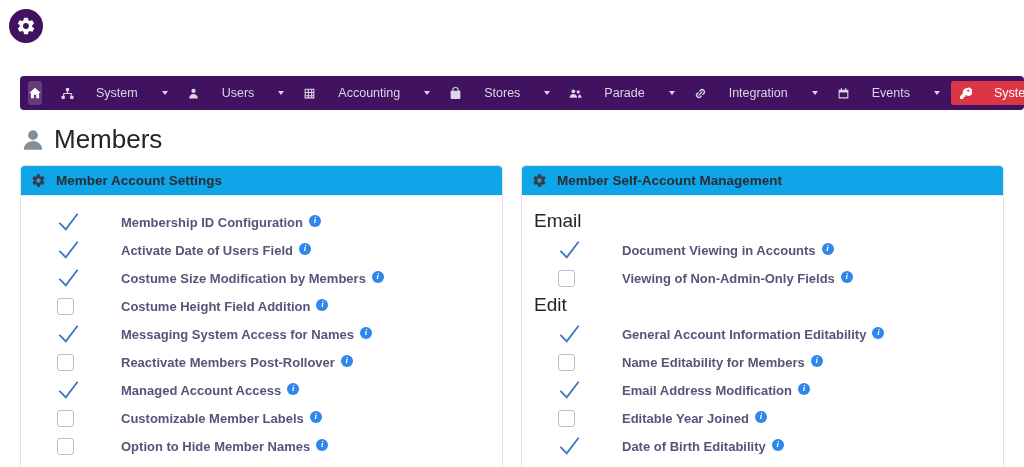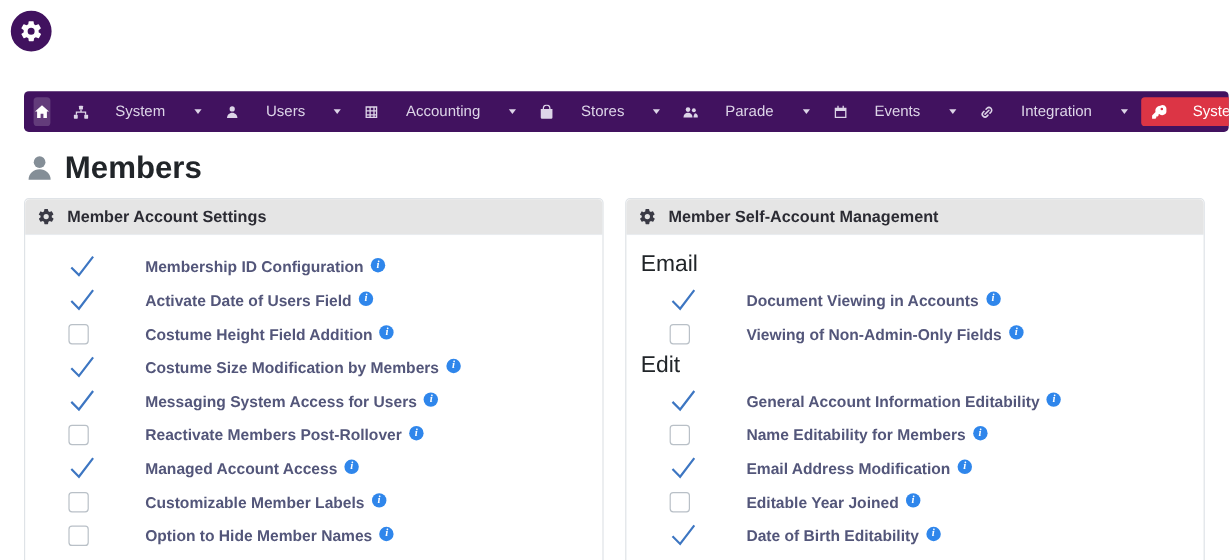--- a/index.html
+++ b/index.html
@@ -29,28 +29,28 @@
   .nav-home svg{width:14px;height:14px}
   .nav-item{display:flex;align-items:center;gap:22px;color:#ddd5e8;font-size:12.5px;
     padding:5px 8px;border-radius:3px;cursor:pointer;white-space:nowrap}
   .nav-item svg{width:13px;height:13px}
   .nav-item.danger{background:var(--red);color:#fff}
   .caret{width:0;height:0;border-left:3.5px solid transparent;border-right:3.5px solid transparent;
     border-top:4px solid currentColor;margin-left:2px}
 
   
   .page{margin:14px 20px 0 20px}
-  .page-title{display:flex;align-items:center;gap:8px;font-size:26px;font-weight:700;color:#212529}
+  .page-title{display:flex;align-items:center;gap:8px;font-size:26px;font-weight:400;color:#212529}
   .page-title .icon{color:#848e97}
   .page-title svg{width:26px;height:26px}
 
   .panels{display:flex;gap:18px;margin-top:10px;align-items:flex-start}
   .card{flex:1;border:1px solid #dfe3e7;border-radius:4px;background:#fff}
   .panels .card:nth-child(2){min-height:326px}
-  .card-header{display:flex;align-items:center;gap:10px;padding:7px 10px;background:#e5e5e5;
+  .card-header{display:flex;align-items:center;gap:10px;padding:7px 10px;background:#0ea5e9;
     border-bottom:1px solid #e9ecef;border-radius:4px 4px 0 0}
   .card-header .icon{color:#3a3a45}
   .card-header svg{width:15px;height:15px}
   .card-title{font-size:13.5px;font-weight:700;color:#2b2b33}
   .card-body{padding:12px 8px 10px 8px}
   .section-heading{font-size:19px;color:#212529;font-weight:400;padding:2px 0 4px 4px}
   .setting-row{display:grid;grid-template-columns:64px 1fr;align-items:center;height:28px;padding-left:28px}
   .checkbox{width:17px;height:17px;border:1px solid #b9c0c7;border-radius:3px;background:#fff;cursor:pointer}
   .checkmark{width:23px;height:20px;color:var(--check);cursor:pointer}
   .checkmark svg{width:23px;height:20px;display:block}
@@ -129,36 +129,36 @@
             <path d="M1 20c0-3.9 3.1-7 7-7s7 3.1 7 7z"></path>
             <circle cx="17" cy="9" r="3"></circle>
             <path d="M16.5 20c0-2.4.9-4.6 2.4-6.2A5.6 5.6 0 0 1 23 20z"></path>
           </svg>
         </span>
         <span>Parade</span>
         <span class="caret"></span>
       </a>
       <a class="nav-item">
         <span class="icon">
-          <svg viewBox="0 0 24 24" fill="currentColor">
-            <path d="M7 2h2v3H7zm8 0h2v3h-2zM3 5h18v16H3zm2 5v9h14v-9z"></path>
-          </svg>
-        </span>
-        <span>Events</span>
-        <span class="caret"></span>
-      </a>
-      <a class="nav-item">
-        <span class="icon">
           <svg viewBox="0 0 24 24" fill="none" stroke="currentColor" stroke-width="2.4" stroke-linecap="round">
             <path d="M9 15l6-6"></path>
             <path d="M10.5 7.5 12 6a4 4 0 0 1 6 6l-1.5 1.5"></path>
             <path d="M13.5 16.5 12 18a4 4 0 0 1-6-6l1.5-1.5"></path>
           </svg>
         </span>
         <span>Integration</span>
+        <span class="caret"></span>
+      </a>
+      <a class="nav-item">
+        <span class="icon">
+          <svg viewBox="0 0 24 24" fill="currentColor">
+            <path d="M7 2h2v3H7zm8 0h2v3h-2zM3 5h18v16H3zm2 5v9h14v-9z"></path>
+          </svg>
+        </span>
+        <span>Events</span>
         <span class="caret"></span>
       </a>
       <a class="nav-item danger">
         <span class="icon">
           <svg viewBox="0 0 24 24" fill="currentColor">
             <path d="M14.5 2a7.5 7.5 0 0 0-7.2 9.6L2 16.9V22h5.1l1.3-1.3v-2.1h2.1l1.4-1.4v-1.6l1-1A7.5 7.5 0 1 0 14.5 2zm2.5 7a2 2 0 1 1 0-4 2 2 0 0 1 0 4z"></path>
           </svg>
         </span>
         <span>System Administration</span>
         <span class="caret"></span>
@@ -203,45 +203,45 @@
               <svg viewBox="0 0 24 22" fill="none" stroke="currentColor" stroke-width="2">
                 <path d="M2 12 9 19 22 2"></path>
               </svg>
             </span>
             <span class="setting-label">
               <span>Activate Date of Users Field</span>
               <span class="info-icon"></span>
             </span>
           </div>
           <div class="setting-row">
+            <span class="checkmark">
+              <svg viewBox="0 0 24 22" fill="none" stroke="currentColor" stroke-width="2">
+                <path d="M2 12 9 19 22 2"></path>
+              </svg>
+            </span>
+            <span class="setting-label">
+              <span>Costume Size Modification by Members</span>
+              <span class="info-icon"></span>
+            </span>
+          </div>
+          <div class="setting-row">
             <span class="checkbox"></span>
             <span class="setting-label">
               <span>Costume Height Field Addition</span>
               <span class="info-icon"></span>
             </span>
           </div>
           <div class="setting-row">
             <span class="checkmark">
               <svg viewBox="0 0 24 22" fill="none" stroke="currentColor" stroke-width="2">
                 <path d="M2 12 9 19 22 2"></path>
               </svg>
             </span>
             <span class="setting-label">
-              <span>Costume Size Modification by Members</span>
-              <span class="info-icon"></span>
-            </span>
-          </div>
-          <div class="setting-row">
-            <span class="checkmark">
-              <svg viewBox="0 0 24 22" fill="none" stroke="currentColor" stroke-width="2">
-                <path d="M2 12 9 19 22 2"></path>
-              </svg>
-            </span>
-            <span class="setting-label">
-              <span>Messaging System Access for Users</span>
+              <span>Messaging System Access for Names</span>
               <span class="info-icon"></span>
             </span>
           </div>
           <div class="setting-row">
             <span class="checkbox"></span>
             <span class="setting-label">
               <span>Reactivate Members Post-Rollover</span>
               <span class="info-icon"></span>
             </span>
           </div>

